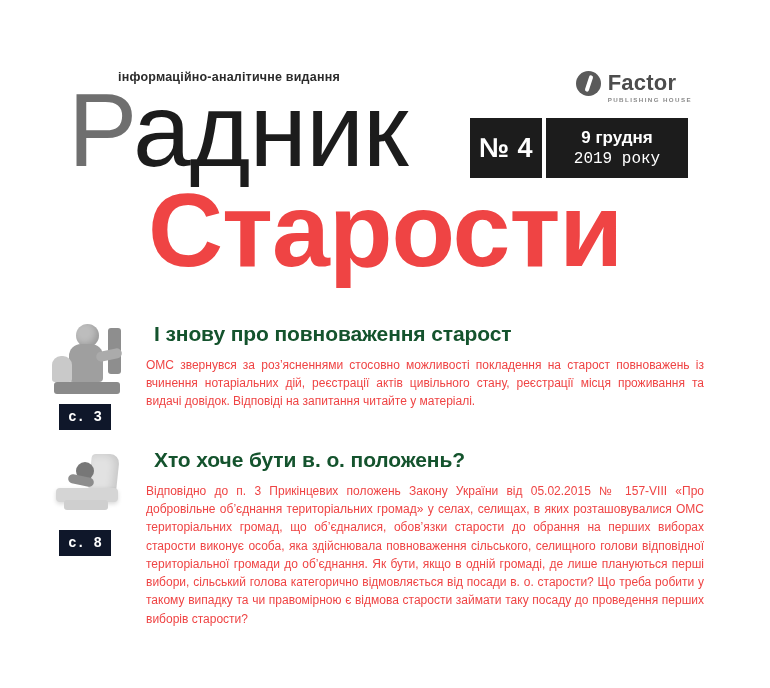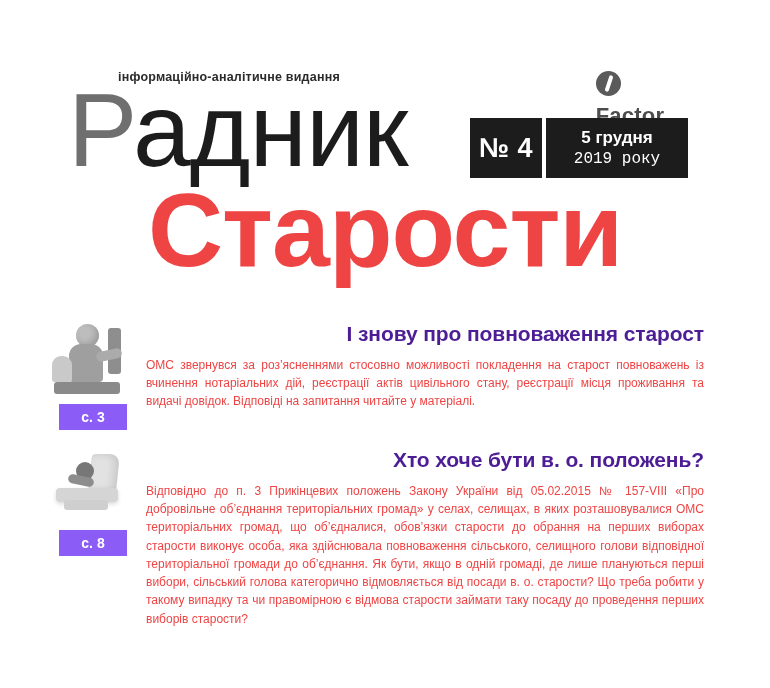--- a/index.html
+++ b/index.html
@@ -36,26 +36,25 @@
     font-weight: bold;
     letter-spacing: 0.2px;
     color: #2b2b2b;
     line-height: 1.55;
   }
   .tagline div { white-space: nowrap; }
 
   
   .logo {
     position: absolute;
-    right: 90px;
+    right: 78px;
     top: 70px;
     display: flex;
     align-items: flex-start;
     gap: 7px;
-    flex-direction: column;
   }
   .logo-mark {
     width: 25px;
     height: 25px;
     border-radius: 50%;
     background: #5a5a5a;
     position: relative;
     flex: none;
     margin-top: 1px;
   }
@@ -163,44 +162,44 @@
     text-align: center;
   }
   .thumb {
     width: 86px;
     height: 74px;
     position: relative;
     overflow: hidden;
   }
   .page-badge {
     margin-top: 8px;
-    width: 68px;
+    width: 52px;
     height: 26px;
-    background: #8b5cf6;
+    background: #0f172a;
     color: #ffffff;
     font-size: 14px;
     font-weight: bold;
     display: flex;
     align-items: center;
     justify-content: center;
     margin-left: 13px;
+    font-family: Liberation Mono, monospace;
   }
 
   .art-body {
     position: absolute;
     left: 146px;
     width: 558px;
   }
   .art-title {
     font-size: 21px;
     font-weight: bold;
-    color: #4c1d95;
+    color: #14532d;
     margin: 0 0 10px 8px;
     letter-spacing: -0.1px;
-    text-align: right;
   }
   .art-text {
     font-size: 12px;
     line-height: 1.52;
     color: #ef4444;
     text-align: justify;
     margin: 0;
   }
 
   
@@ -312,21 +311,21 @@
       <span class="ghost">Р</span><span>адник</span>
     </div>
 
     <div class="title-line2">
       <span>С</span><span>тарости</span>
     </div>
 
     <div class="issue-number">№ 4</div>
 
     <div class="issue-date">
-      <span class="d1">5 грудня</span>
+      <span class="d1">9 грудня</span>
       <span class="d2">2019 року</span>
     </div>
   </div>
 
   <div class="article art1">
     <div class="thumb-col">
       <div class="thumb">
         <div class="fig-chair-back"></div>
         <div class="fig-head"></div>
         <div class="fig-body"></div>

